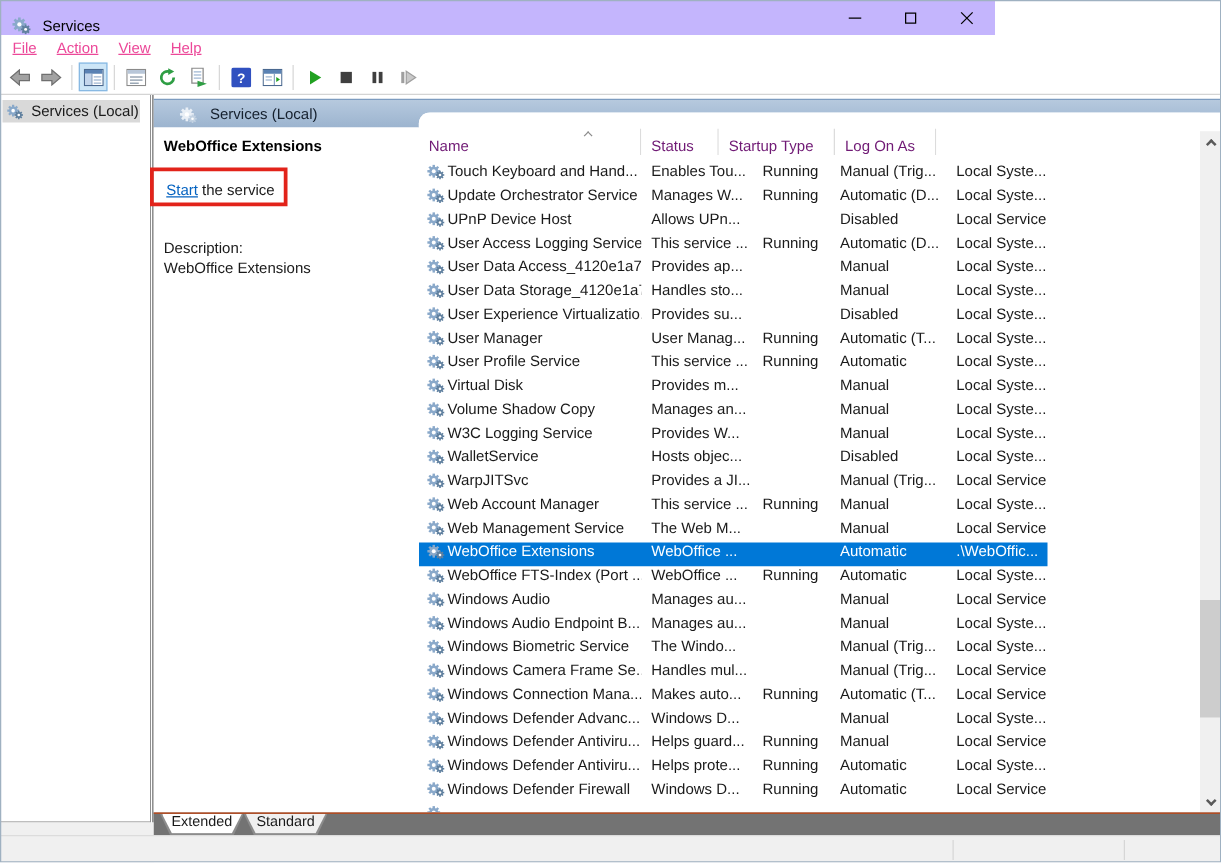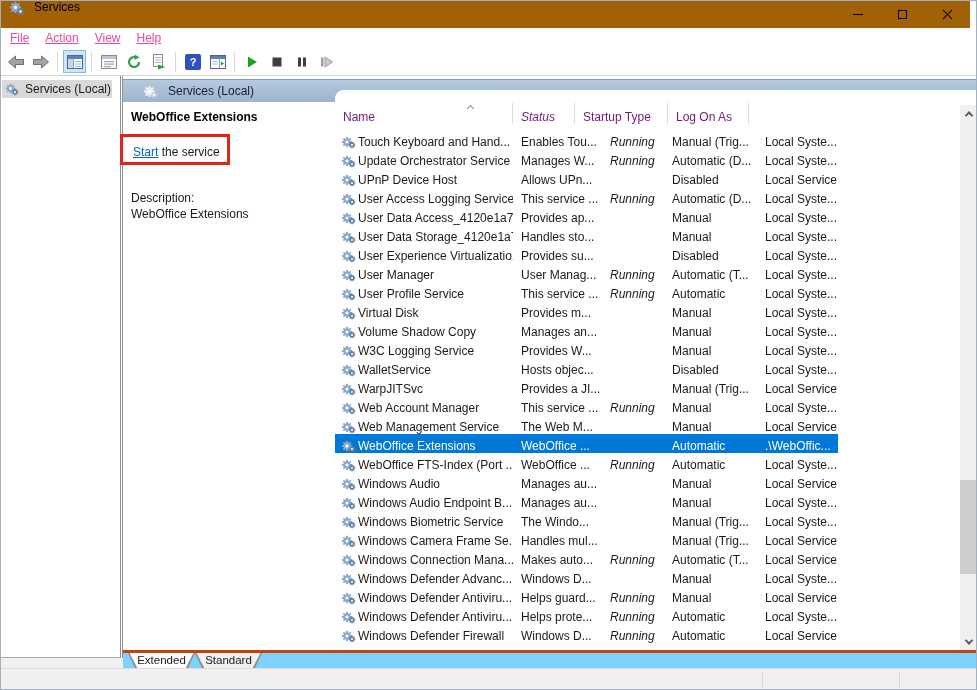--- a/index.html
+++ b/index.html
@@ -7,21 +7,21 @@
   body {
     font-family: "Liberation Sans", "DejaVu Sans", sans-serif;
     font-size: 12px; color: #1a1a1a; background: #fff;
     position: relative; overflow: hidden;
   }
   .abs { position: absolute; }
 
   
   #window-border { inset: 0; border: 1px solid #9fb1c1; pointer-events: none; z-index: 60; }
 
-  #titlebar { left:0; top:0; width:970px; height:28px; background:#a16207; display:flex; align-items:flex-start; }
+  #titlebar { left:0; top:0; width:796px; height:28px; background:#c4b5fd; display:flex; align-items:flex-end; }
   #title-icon { width:16px; height:16px; position:relative; margin-left:9px; }
   #title-text { margin-left:9px; font-size:12px; color:#000; }
   #win-controls { margin-left:auto; display:flex; height:28px; }
   .winbtn { width:45px; height:28px; display:flex; align-items:center; justify-content:center; }
   .glyph-min { width:10px; height:1px; background:#000; }
   .glyph-max { width:9px; height:9px; border:1px solid #000; }
   .glyph-close { position:relative; width:11px; height:11px; }
   .glyph-close::before, .glyph-close::after {
     content:''; position:absolute; left:-1px; top:5px; width:13px; height:1px; background:#000;
   }
@@ -61,46 +61,46 @@
 
   
   #annotation-box { left:120px; top:134px; width:110px; height:31px; border:3px solid #e2231a; z-index:55; pointer-events:none; }
 
   
   #list-panel { position:absolute; left:212px; top:14px; width:642px; height:560px; background:#fff; border-radius:9px 0 0 0; overflow:hidden; }
   #table-header { position:absolute; left:0; top:0; right:17px; height:40px; display:flex; background:#fff; }
   .hc { position:relative; display:flex; align-items:flex-end; padding:0 0 6px 8px; color:#701a75; white-space:nowrap; overflow:hidden; }
   .hc::after { content:''; position:absolute; right:0; top:13px; bottom:6px; width:1px; background:#dcdcdc; }
   .hc.filler::after { display:none; }
-  .c0 { width:178px; } .c1 { width:89px; } .c2 { width:62px;font-style:italic; } .c3 { width:93px; } .c4 { width:81px; }
+  .c0 { width:178px; } .c1 { width:89px; } .c2 { width:62px; } .c3 { width:93px; } .c4 { width:81px; }
   .filler { flex:1; }
   .sortchev { position:absolute; left:133px; top:16px; width:5px; height:5px; border:solid #8a8a8a; border-width:1px 1px 0 0; transform:rotate(-45deg); }
 
   #table-body { position:absolute; left:0; top:40px; right:17px; bottom:0; overflow:hidden; }
-  .svc-row { width:503px; height:19px; display:flex; align-items:flex-end; }
+  .svc-row { width:503px; height:19px; display:flex; align-items:flex-start; }
   .svc-row .cell { white-space:nowrap; overflow:hidden; padding-left:8px; }
   .svc-row .c0 { display:flex; align-items:center; padding-left:0; }
   .svc-row.selected { background:#0078d7; color:#fff; }
   .svc-icon { position:relative; width:15px; height:14px; margin-left:6px; flex:none; }
   .svc-icon .g1 { position:absolute; width:12px; height:12px; left:0; top:1px; color:#8aa9ca; }
   .svc-icon .g2 { position:absolute; width:8px; height:8px; left:7px; top:6px; color:#60809f; }
   .svc-row .c0 .ct { margin-left:2px; }
 
   
   #scrollbar { position:absolute; right:0; top:15px; bottom:0; width:17px; background:#f0f0f0; }
   .sb-btn { position:absolute; left:0; width:17px; height:17px; display:flex; align-items:center; justify-content:center; }
   #sb-up { top:0; } #sb-down { bottom:0; }
   .chev { width:6px; height:6px; border:solid #5a5a5a; border-width:2px 2px 0 0; }
   .chev.up { transform:rotate(-45deg) translate(-1px,1px); }
   .chev.down { transform:rotate(135deg) translate(-1px,1px); }
   #sb-thumb { position:absolute; left:0; top:375px; width:17px; height:94px; background:#cdcdcd; }
 
   
   #under-tree { left:0; top:658px; width:123px; height:32px; background:#f0f0f0; }
-  #tab-strip { position:absolute; left:0; top:574px; right:0; height:18px; background:#7dd3fc; border-top:3px solid #c2410c; }
+  #tab-strip { position:absolute; left:0; top:574px; right:0; height:18px; background:#737373; border-top:1px solid #c2410c; }
   .tab { position:absolute; top:0; width:67px; height:17px; }
   .tab:nth-child(1) { left:5px; }
   .tab:nth-child(2) { left:72px; }
   .tab .shape, .tab .shape-inner { position:absolute; clip-path:polygon(0 0,100% 0,calc(100% - 8px) 100%,8px 100%); }
   .tab .shape { inset:0; background:#8c8c8c; }
   .tab .shape-inner { inset:0 1.5px 1.5px 1.5px; background:#f0f0f0; }
   .tab.active .shape-inner { background:#fff; }
   .tab .tlabel { position:absolute; inset:0; text-align:center; font-size:11.5px; padding-top:1px; color:#1a1a1a; }
 
   #status-bar { left:0; top:668px; width:977px; height:22px; background:#f0f0f0; border-top:1px solid #dcdcdc; }

